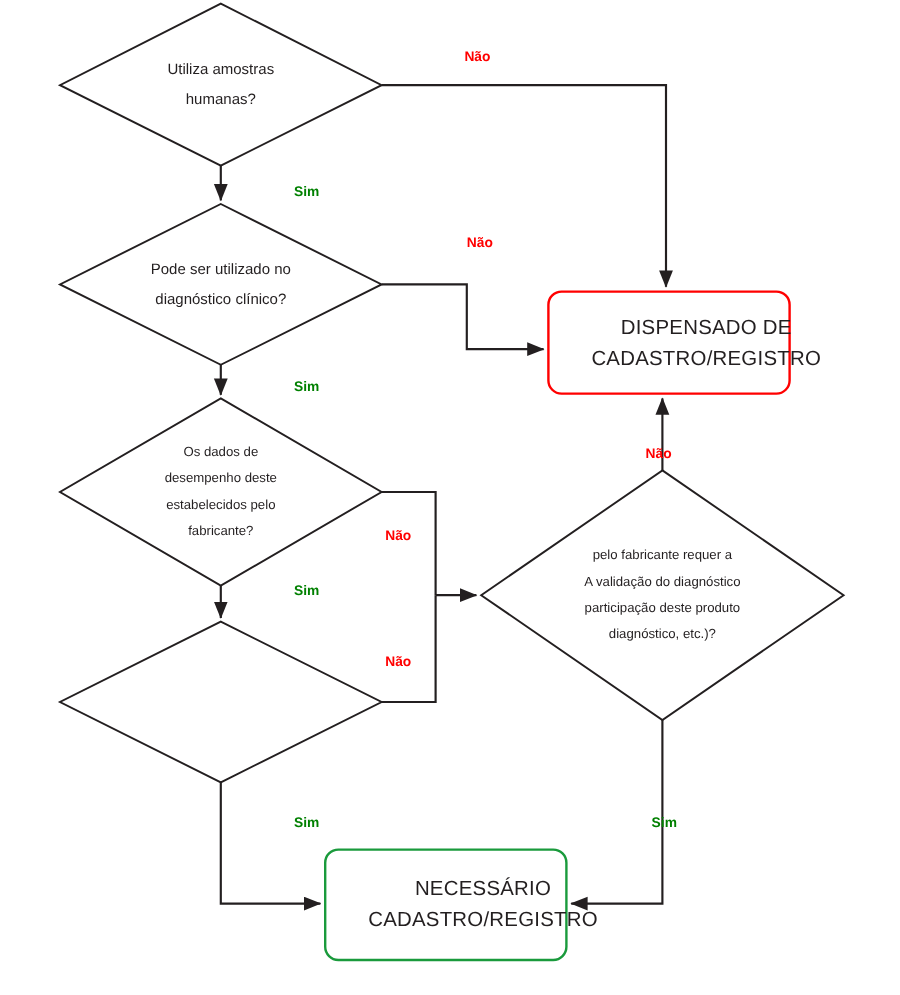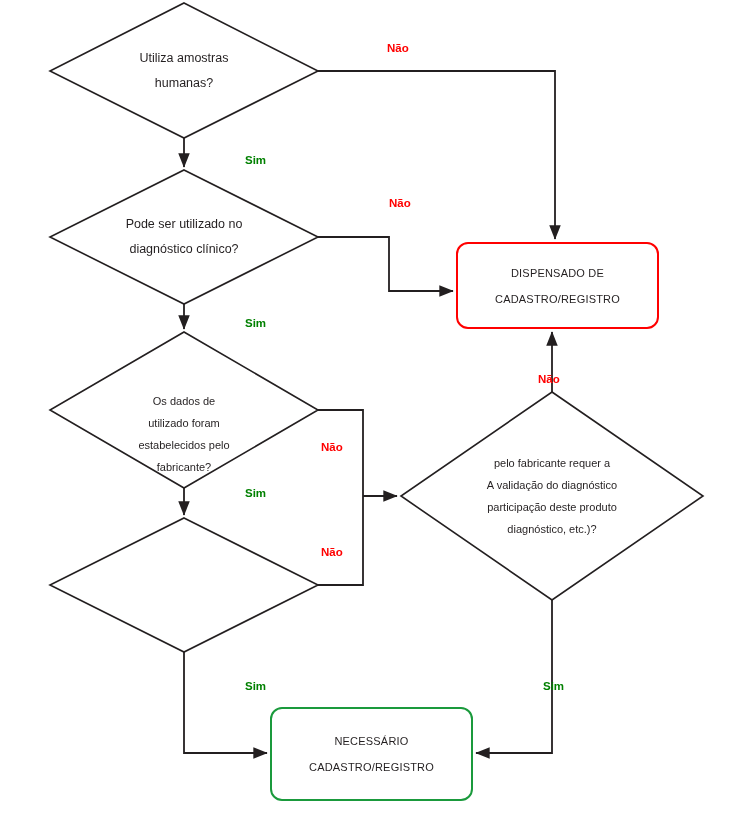--- a/index.html
+++ b/index.html
@@ -38,23 +38,24 @@
   .node-text span { display: block; }
   .diamond-label {
     font-size: 12.5px;
     line-height: 25px;
   }
   .diamond-label.small {
     font-size: 11px;
     line-height: 22px;
   }
   .terminal-label {
-    font-size: 11px;
+    font-size: 17px;
     line-height: 26px;
     letter-spacing: 0.2px;
+    padding-left: 31px;
   }
   .edge-label {
     position: absolute;
     font-size: 11.5px;
     font-weight: bold;
     white-space: nowrap;
     padding-left: 33px;
   }
   .edge-label.no { color: #ff0000; }
   .edge-label.yes { color: #008000; }
@@ -116,23 +117,23 @@
   <div class="node-text diamond-label" style="left:80px; top:36px; width:208px; height:70px;">
     <span>Utiliza amostras</span>
     <span>humanas?</span>
   </div>
 
   <div class="node-text diamond-label" style="left:70px; top:202px; width:228px; height:70px;">
     <span>Pode ser utilizado no</span>
     <span>diagnóstico clínico?</span>
   </div>
 
-  <div class="node-text diamond-label small" style="left:84px; top:366px; width:200px; height:88px;margin-top:24px;">
+  <div class="node-text diamond-label small" style="left:84px; top:366px; width:200px; height:88px;">
     <span>Os dados de</span>
-    <span>utilizado foram</span>
+    <span>desempenho deste</span>
     <span>estabelecidos pelo</span>
     <span>fabricante?</span>
   </div>
 
 
   <div class="node-text diamond-label small" style="left:443px; top:441px; width:218px; height:110px;">
     <span>pelo fabricante requer a</span>
     <span>A validação do diagnóstico</span>
     <span>participação deste produto</span>
     <span>diagnóstico, etc.)?</span>

